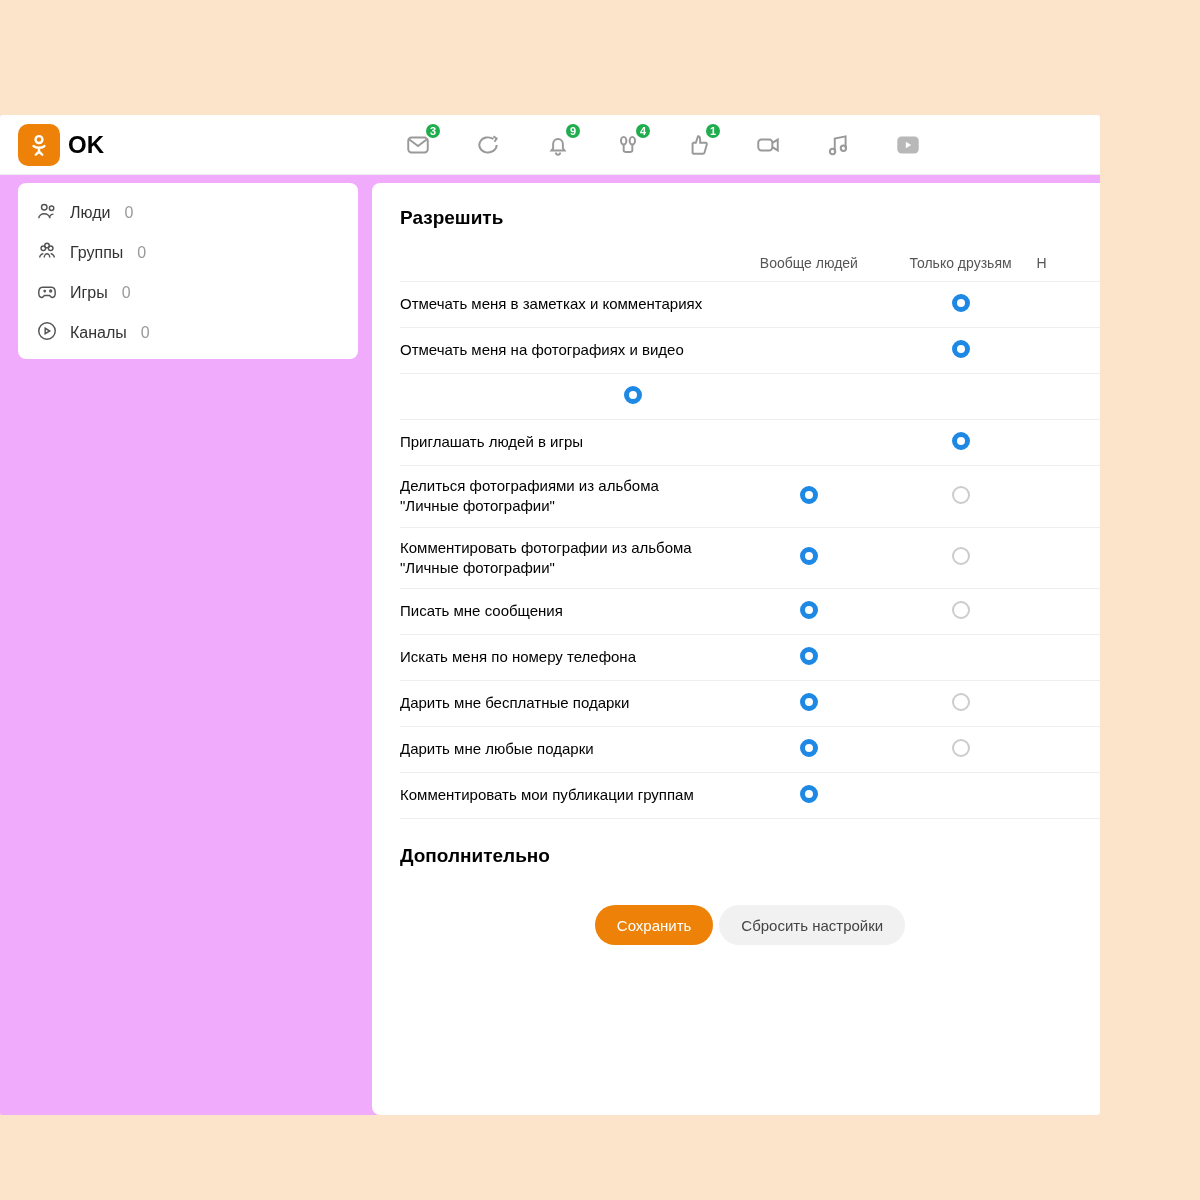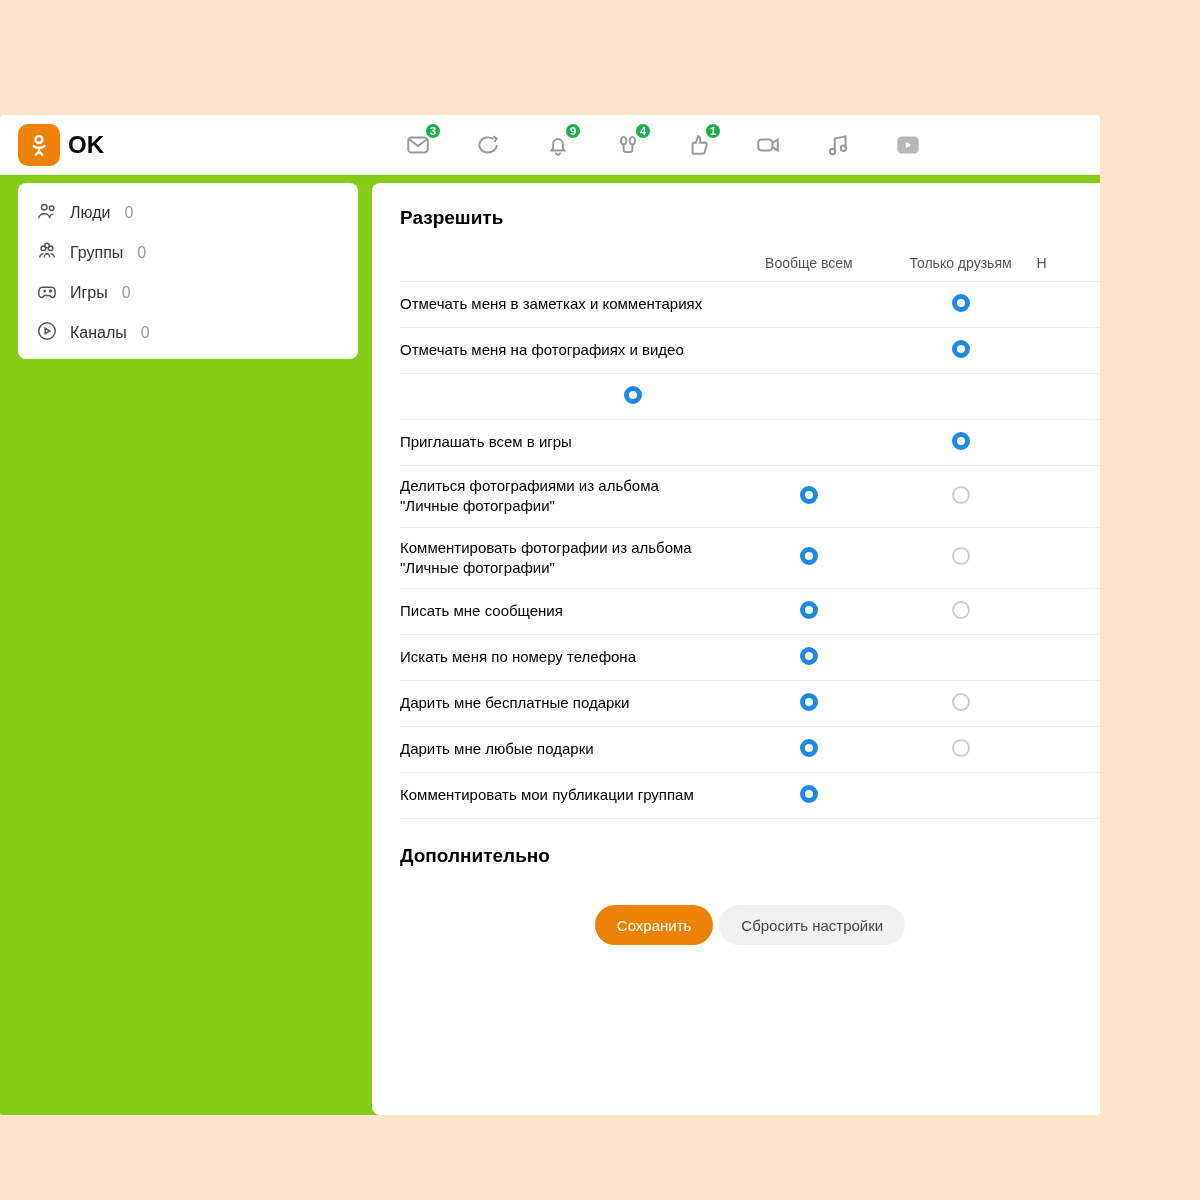--- a/index.html
+++ b/index.html
@@ -9,21 +9,21 @@
     width: 1200px;
     height: 1200px;
     overflow: hidden;
   }
   .app-frame {
     position: absolute;
     left: 0;
     top: 115px;
     width: 1100px;
     height: 1000px;
-    background: #84cc16;
+    background: #f0abfc;
     overflow: hidden;
     border-radius: 2px;
   }
   
   .header {
     height: 60px;
     background: #fff;
     display: flex;
     align-items: center;
     padding: 0 18px;
@@ -287,21 +287,21 @@
         <span class="cnt">0</span>
       </div>
     </div>
 
     <div class="main">
       <div class="sec-title">Разрешить</div>
 
       <div class="perm-table">
         <div class="perm-head">
           <div class="perm-label"></div>
-          <div class="col">Вообще всем</div>
+          <div class="col">Вообще людей</div>
           <div class="col">Только друзьям</div>
           <div class="col partial">Н</div>
         </div>
         <div id="perm-rows">
             <div class="perm-row">
               <div class="perm-label">Отмечать меня в заметках и комментариях</div>
               <div class="col"><span class="radio none"></span></div>
               <div class="col"><span class="radio sel"></span></div>
               <div class="col partial"></div>
             </div>
@@ -310,21 +310,21 @@
               <div class="col"><span class="radio none"></span></div>
               <div class="col"><span class="radio sel"></span></div>
               <div class="col partial"></div>
             </div>
             <div class="perm-row">
               <div class="col"><span class="radio none"></span></div>
               <div class="col"><span class="radio sel"></span></div>
               <div class="col partial"></div>
             </div>
             <div class="perm-row">
-              <div class="perm-label">Приглашать всем в игры</div>
+              <div class="perm-label">Приглашать людей в игры</div>
               <div class="col"><span class="radio none"></span></div>
               <div class="col"><span class="radio sel"></span></div>
               <div class="col partial"></div>
             </div>
             <div class="perm-row">
               <div class="perm-label">Делиться фотографиями из альбома "Личные фотографии"</div>
               <div class="col"><span class="radio sel"></span></div>
               <div class="col"><span class="radio"></span></div>
               <div class="col partial"></div>
             </div>

